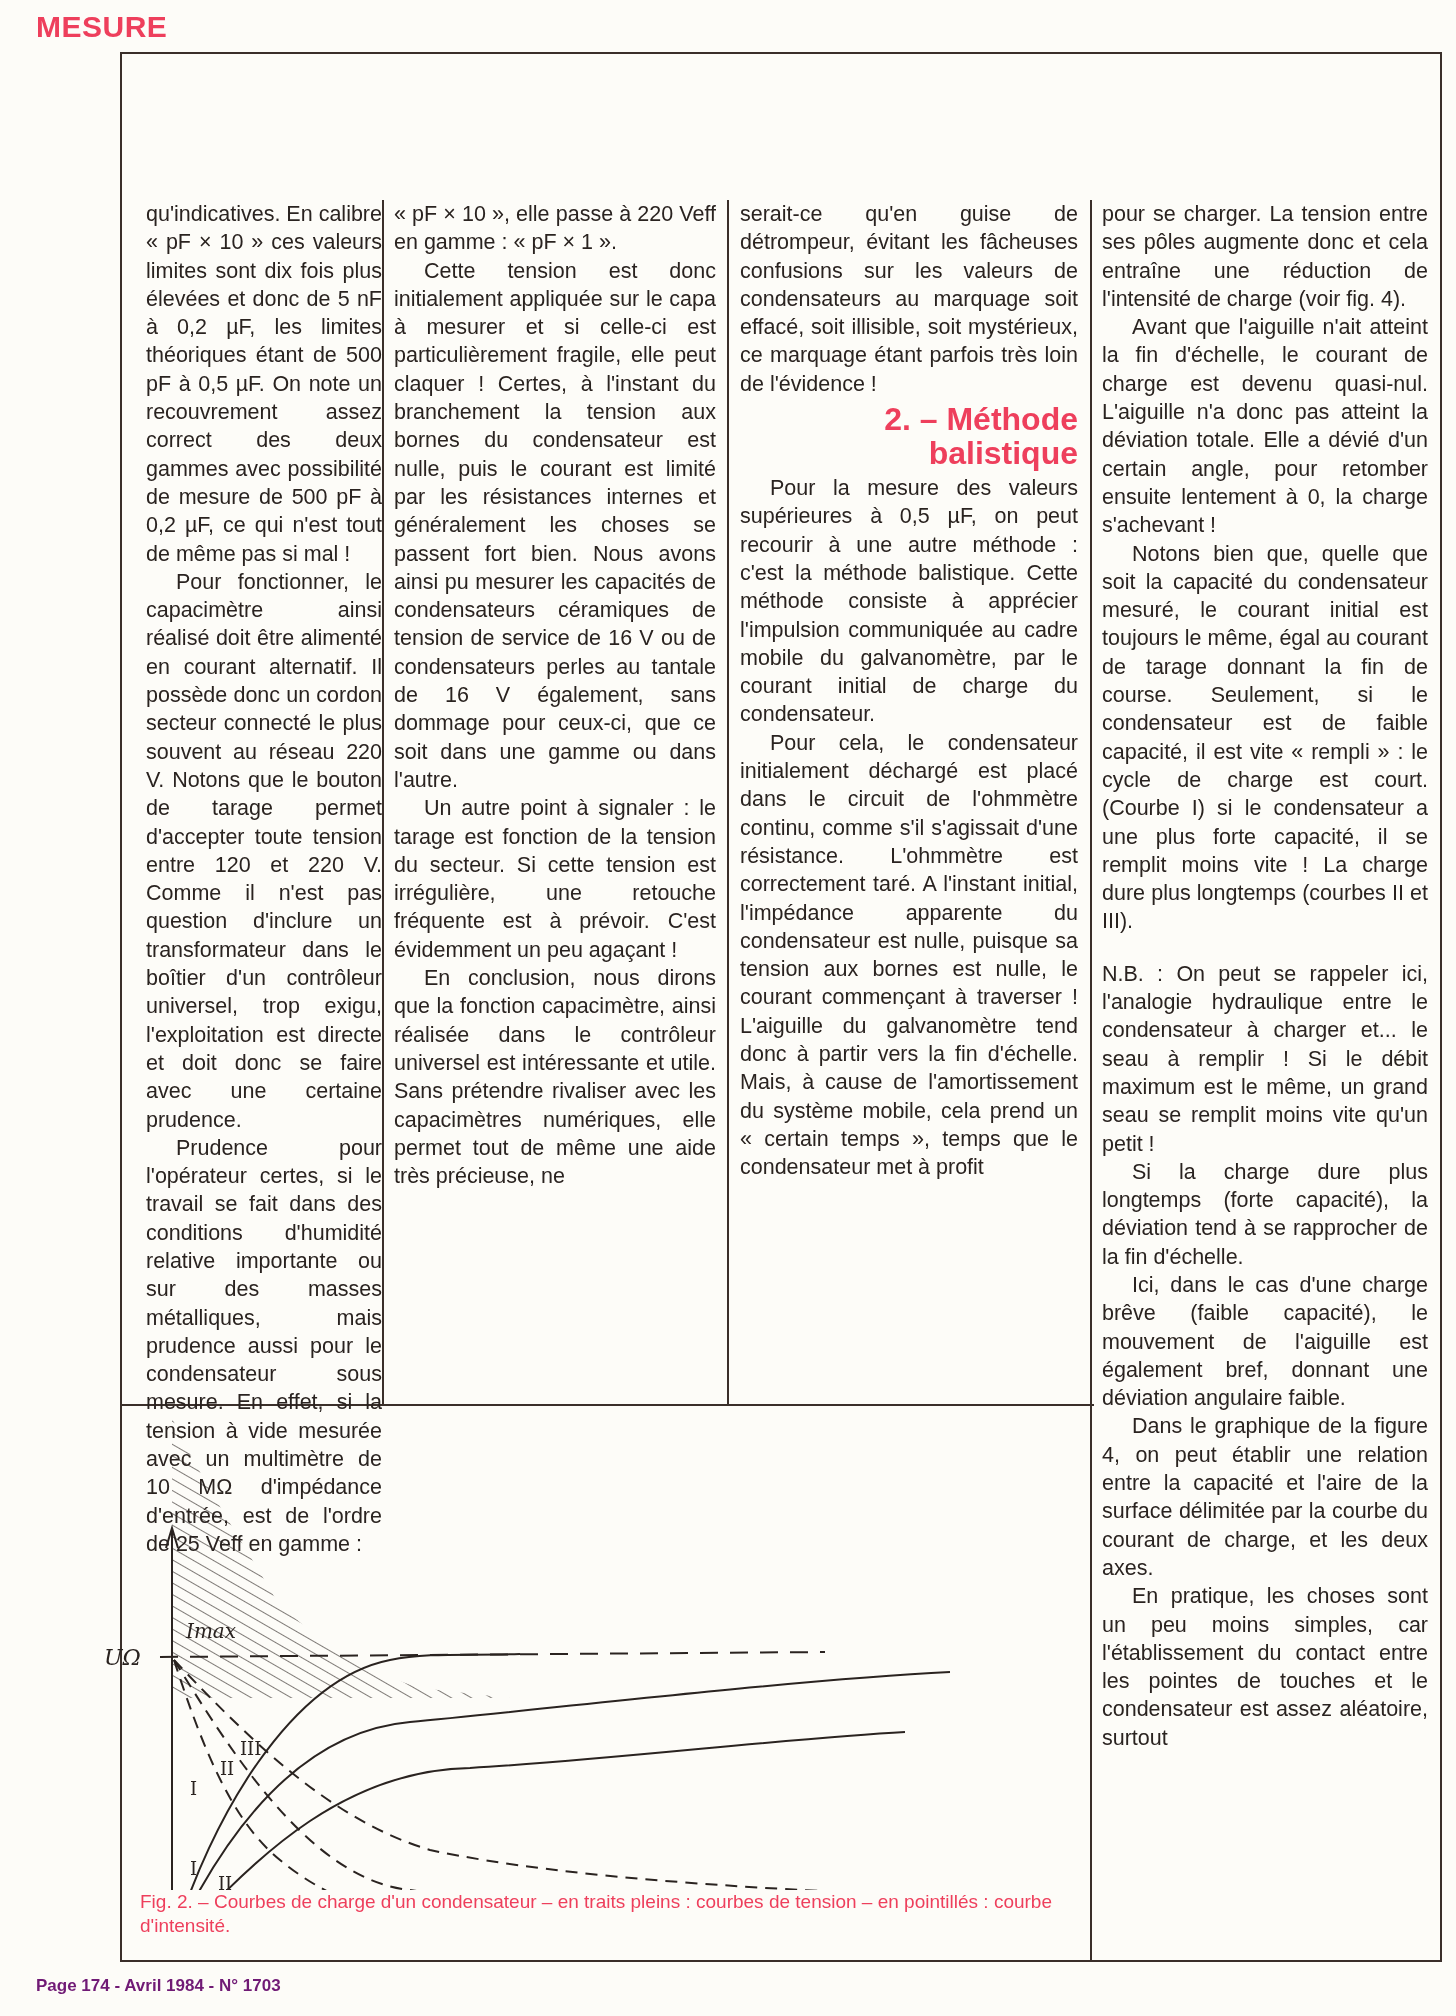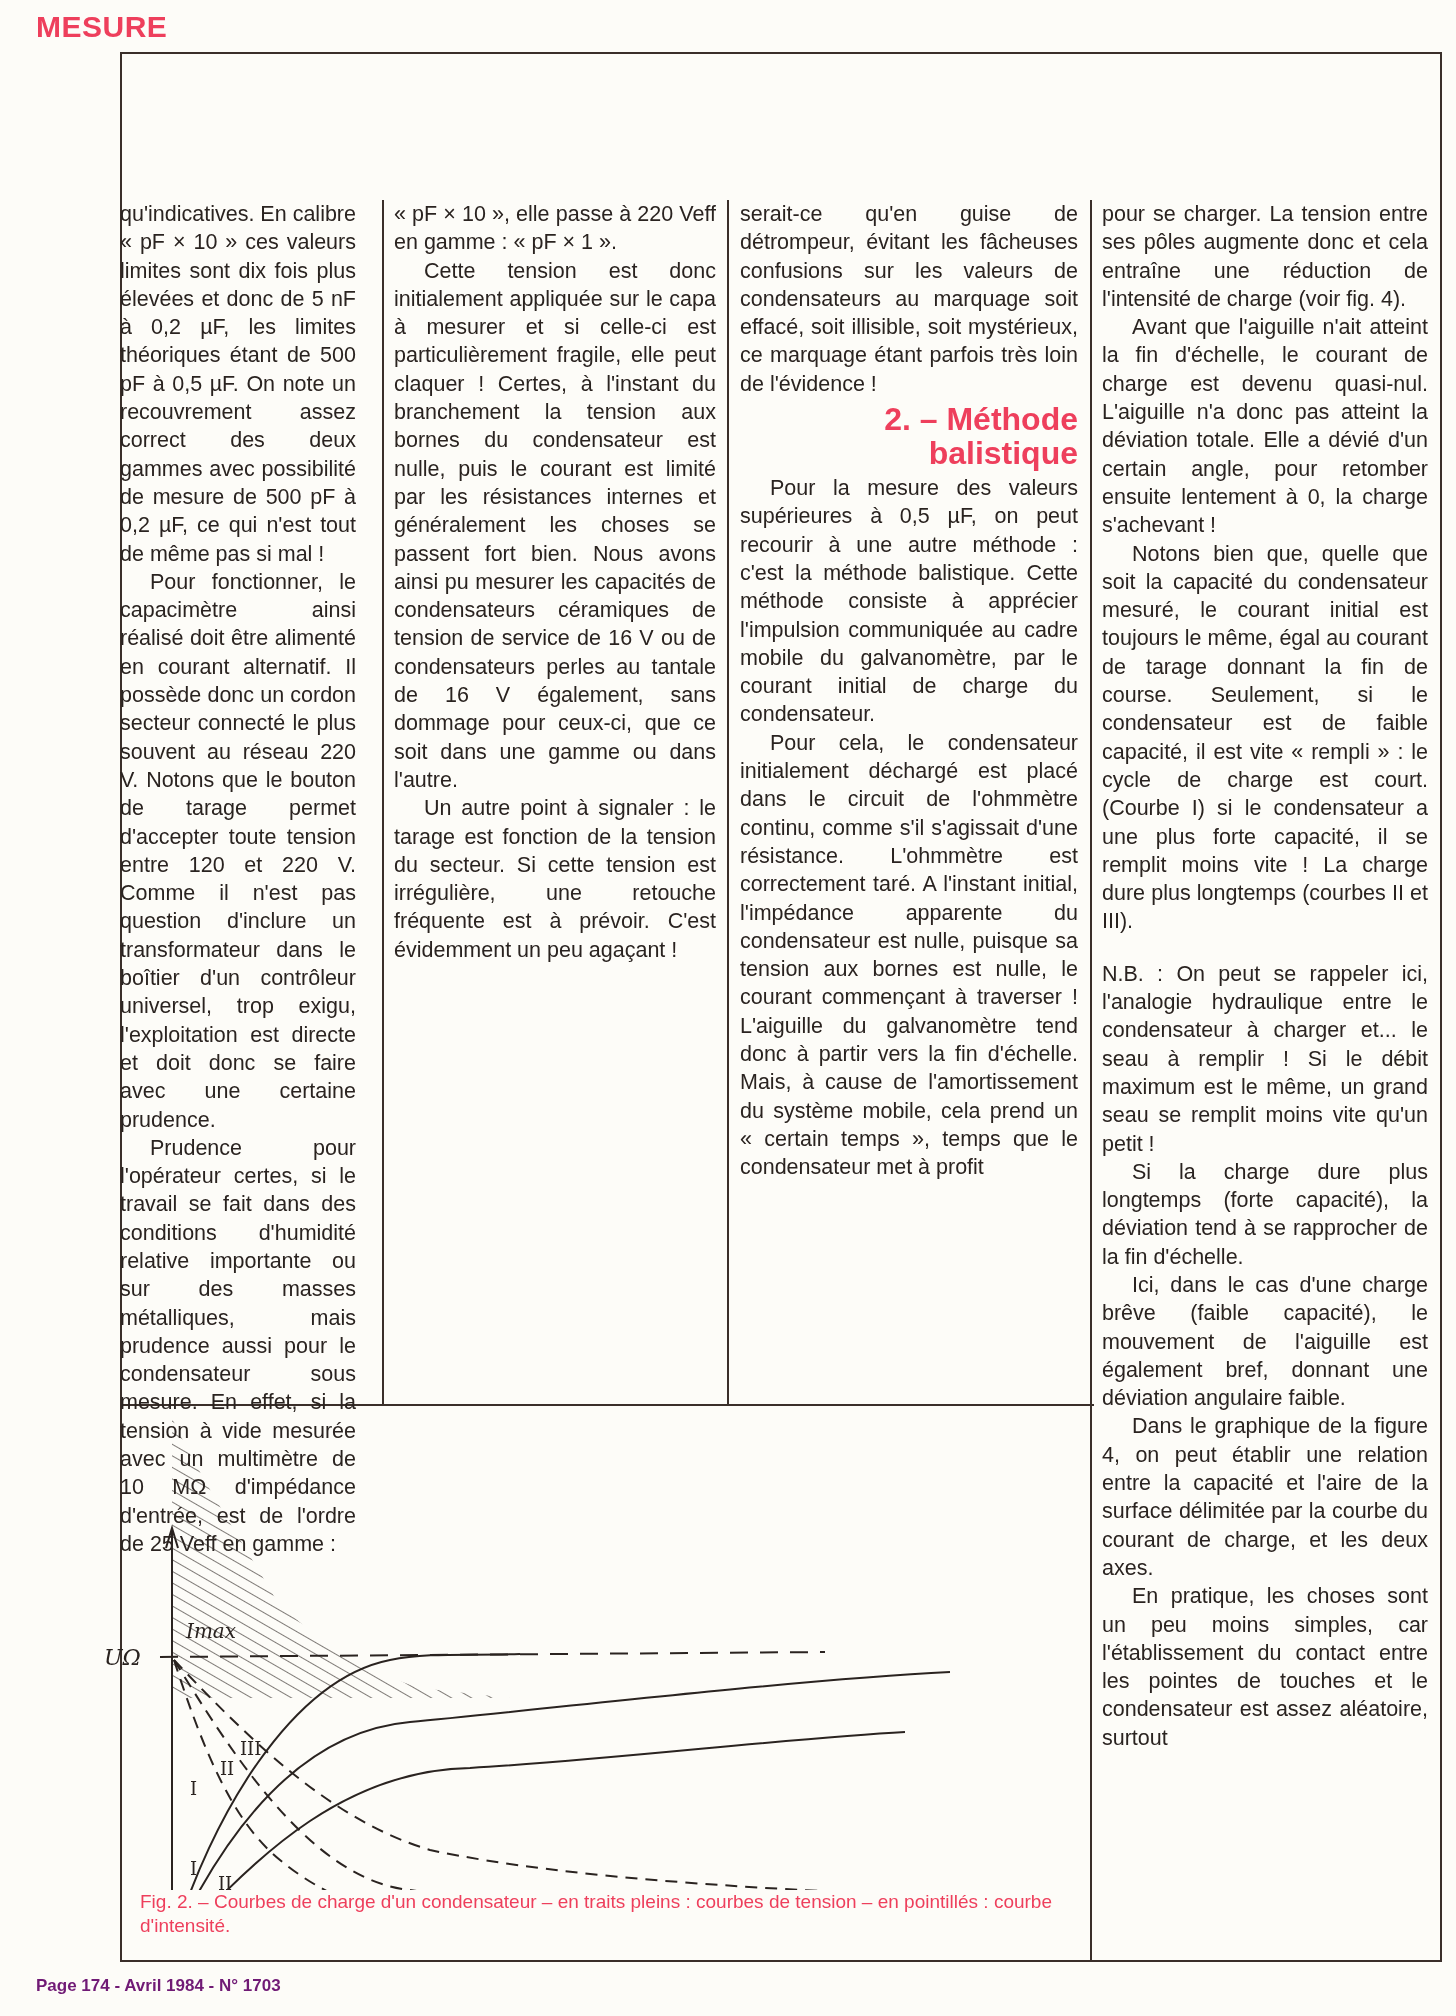--- a/index.html
+++ b/index.html
@@ -21,30 +21,31 @@
 <body>
 
 <div class="section-title">MESURE</div>
 
 <div class="frame"></div>
 <div class="vdiv" style="left:382px;top:200px;height:1205px;"></div>
 <div class="vdiv" style="left:727px;top:200px;height:1205px;"></div>
 <div class="vdiv" style="left:1090px;top:200px;height:1762px;"></div>
 <div class="hsep"></div>
 
-<div class="col" style="left:120px;top:200px;width:236px;">
+<div class="col" style="left:146px;top:200px;width:236px;">
   <p>qu'indicatives. En calibre « pF × 10 » ces valeurs limites sont dix fois plus élevées et donc de 5 nF à 0,2 µF, les limites théoriques étant de 500 pF à 0,5 µF. On note un recouvrement assez correct des deux gammes avec possibilité de mesure de 500 pF à 0,2 µF, ce qui n'est tout de même pas si mal !</p>
   <p class="ind">Pour fonctionner, le capacimètre ainsi réalisé doit être alimenté en courant alternatif. Il possède donc un cordon secteur connecté le plus souvent au réseau 220 V. Notons que le bouton de tarage permet d'accepter toute tension entre 120 et 220 V. Comme il n'est pas question d'inclure un transformateur dans le boîtier d'un contrôleur universel, trop exigu, l'exploitation est directe et doit donc se faire avec une certaine prudence.</p>
   <p class="ind">Prudence pour l'opérateur certes, si le travail se fait dans des conditions d'humidité relative importante ou sur des masses métalliques, mais prudence aussi pour le condensateur sous mesure. En effet, si la tension à vide mesurée avec un multimètre de 10 MΩ d'impédance d'entrée, est de l'ordre de 25 Veff en gamme :</p>
 </div>
 
 <div class="col" style="left:394px;top:200px;width:322px;">
   <p>« pF × 10 », elle passe à 220 Veff en gamme : « pF × 1 ».</p>
   <p class="ind">Cette tension est donc initialement appliquée sur le capa à mesurer et si celle-ci est particulièrement fragile, elle peut claquer ! Certes, à l'instant du branchement la tension aux bornes du condensateur est nulle, puis le courant est limité par les résistances internes et généralement les choses se passent fort bien. Nous avons ainsi pu mesurer les capacités de condensateurs céramiques de tension de service de 16 V ou de condensateurs perles au tantale de 16 V également, sans dommage pour ceux-ci, que ce soit dans une gamme ou dans l'autre.</p>
   <p class="ind">Un autre point à signaler : le tarage est fonction de la tension du secteur. Si cette tension est irrégulière, une retouche fréquente est à prévoir. C'est évidemment un peu agaçant !</p>
+  <p class="ind">En conclusion, nous dirons que la fonction capacimètre, ainsi réalisée dans le contrôleur universel est intéressante et utile. Sans prétendre rivaliser avec les capacimètres numériques, elle permet tout de même une aide très précieuse, ne</p>
 </div>
 
 <div class="col" style="left:740px;top:200px;width:338px;">
   <p>serait-ce qu'en guise de détrompeur, évitant les fâcheuses confusions sur les valeurs de condensateurs au marquage soit effacé, soit illisible, soit mystérieux, ce marquage étant parfois très loin de l'évidence !</p>
   <h2>2. – Méthode balistique</h2>
   <p class="ind">Pour la mesure des valeurs supérieures à 0,5 µF, on peut recourir à une autre méthode : c'est la méthode balistique. Cette méthode consiste à apprécier l'impulsion communiquée au cadre mobile du galvanomètre, par le courant initial de charge du condensateur.</p>
   <p class="ind">Pour cela, le condensateur initialement déchargé est placé dans le circuit de l'ohmmètre continu, comme s'il s'agissait d'une résistance. L'ohmmètre est correctement taré. A l'instant initial, l'impédance apparente du condensateur est nulle, puisque sa tension aux bornes est nulle, le courant commençant à traverser ! L'aiguille du galvanomètre tend donc à partir vers la fin d'échelle. Mais, à cause de l'amortissement du système mobile, cela prend un « certain temps », temps que le condensateur met à profit</p>
 </div>
 
 <div class="col" style="left:1102px;top:200px;width:326px;">

